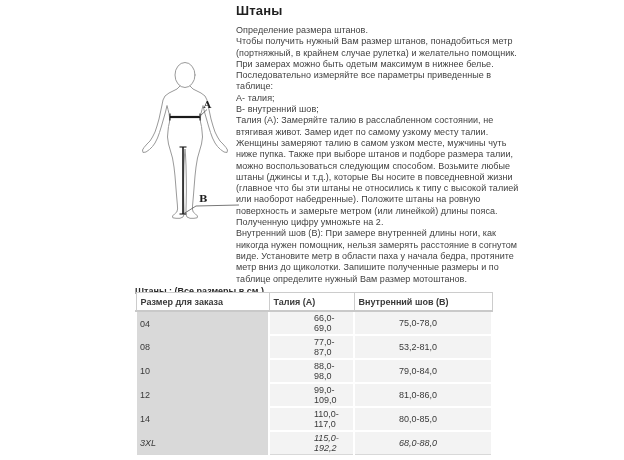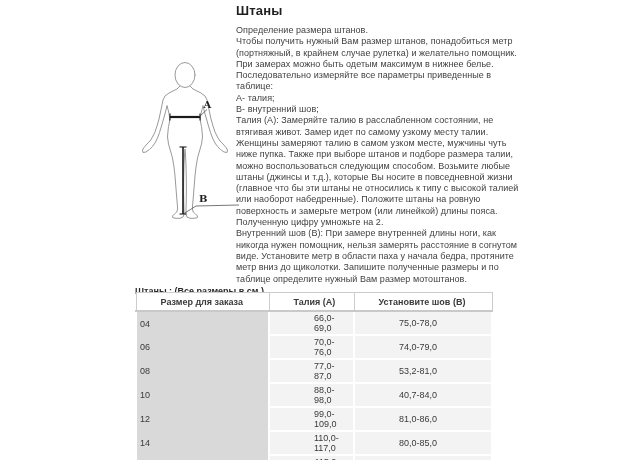--- a/index.html
+++ b/index.html
@@ -18,21 +18,21 @@
   .leader { stroke:#555; stroke-width:0.8; fill:none; }
   .fig-label { font-family:"DejaVu Serif",serif; font-weight:bold; font-size:10px; fill:#1c1c1c; }
   
   .text-col { position:absolute; left:236px; top:3px; width:392px; }
   .doc-title { margin:0 0 7px 0; font-size:13px; font-weight:bold; color:var(--heading,#1f1f1f); letter-spacing:.2px; }
   .line { font-size:9px; line-height:11.3px; white-space:nowrap; letter-spacing:.05px; }
   
   .caption { position:absolute; left:135px; top:280px; font-size:9px; font-weight:bold; color:#2a2a2a;margin-top:6px; }
   .size-table { position:absolute; left:135px; top:292px; width:356px; border-collapse:collapse; table-layout:fixed; font-size:9px; color:#3a3a3a; }
   .size-table th {
-    background:#fff; font-weight:bold; text-align:left; padding:3px 24px; height:11px; font-size:9px;
+    background:#fff; font-weight:bold; text-align:left; padding:3px 4px; height:11px; font-size:9px;
     border:1px solid var(--table-header-border,#cccccc); border-bottom:2px solid #c9c9c9;
     overflow:hidden; white-space:nowrap;
   }
   .size-table td { text-align:left; height:14px; padding:1px 3px; border:2px solid #fff; }
   .size-table td.size-col { background:var(--size-col-bg,#d9d9d9); border-top:0; border-bottom:0; }
   .size-table td.value-col { background:var(--value-cell-bg,#f3f3f3);padding-left:44px; }
   .size-table tbody tr:last-child td { border-bottom:1px solid #d8d8d8;font-style:italic; }
 </style>
 </head>
 <body>
@@ -98,43 +98,38 @@
   <table class="size-table">
     <colgroup>
         <col style="width:133px">
         <col style="width:85px">
         <col style="width:138px">
       </colgroup>
     <thead>
       <tr>
         <th>Размер для заказа</th>
         <th>Талия (А)</th>
-        <th>Установите шов (В)</th>
+        <th>Внутренний шов (В)</th>
       </tr>
     </thead>
     <tbody>
       <tr>
         <td class="size-col">04</td>
         <td class="value-col">66,0-69,0</td>
         <td class="value-col">75,0-78,0</td>
       </tr>
       <tr>
-        <td class="size-col">06</td>
-        <td class="value-col">70,0-76,0</td>
-        <td class="value-col">74,0-79,0</td>
-      </tr>
-      <tr>
         <td class="size-col">08</td>
         <td class="value-col">77,0-87,0</td>
         <td class="value-col">53,2-81,0</td>
       </tr>
       <tr>
         <td class="size-col">10</td>
         <td class="value-col">88,0-98,0</td>
-        <td class="value-col">40,7-84,0</td>
+        <td class="value-col">79,0-84,0</td>
       </tr>
       <tr>
         <td class="size-col">12</td>
         <td class="value-col">99,0-109,0</td>
         <td class="value-col">81,0-86,0</td>
       </tr>
       <tr>
         <td class="size-col">14</td>
         <td class="value-col">110,0-117,0</td>
         <td class="value-col">80,0-85,0</td>

